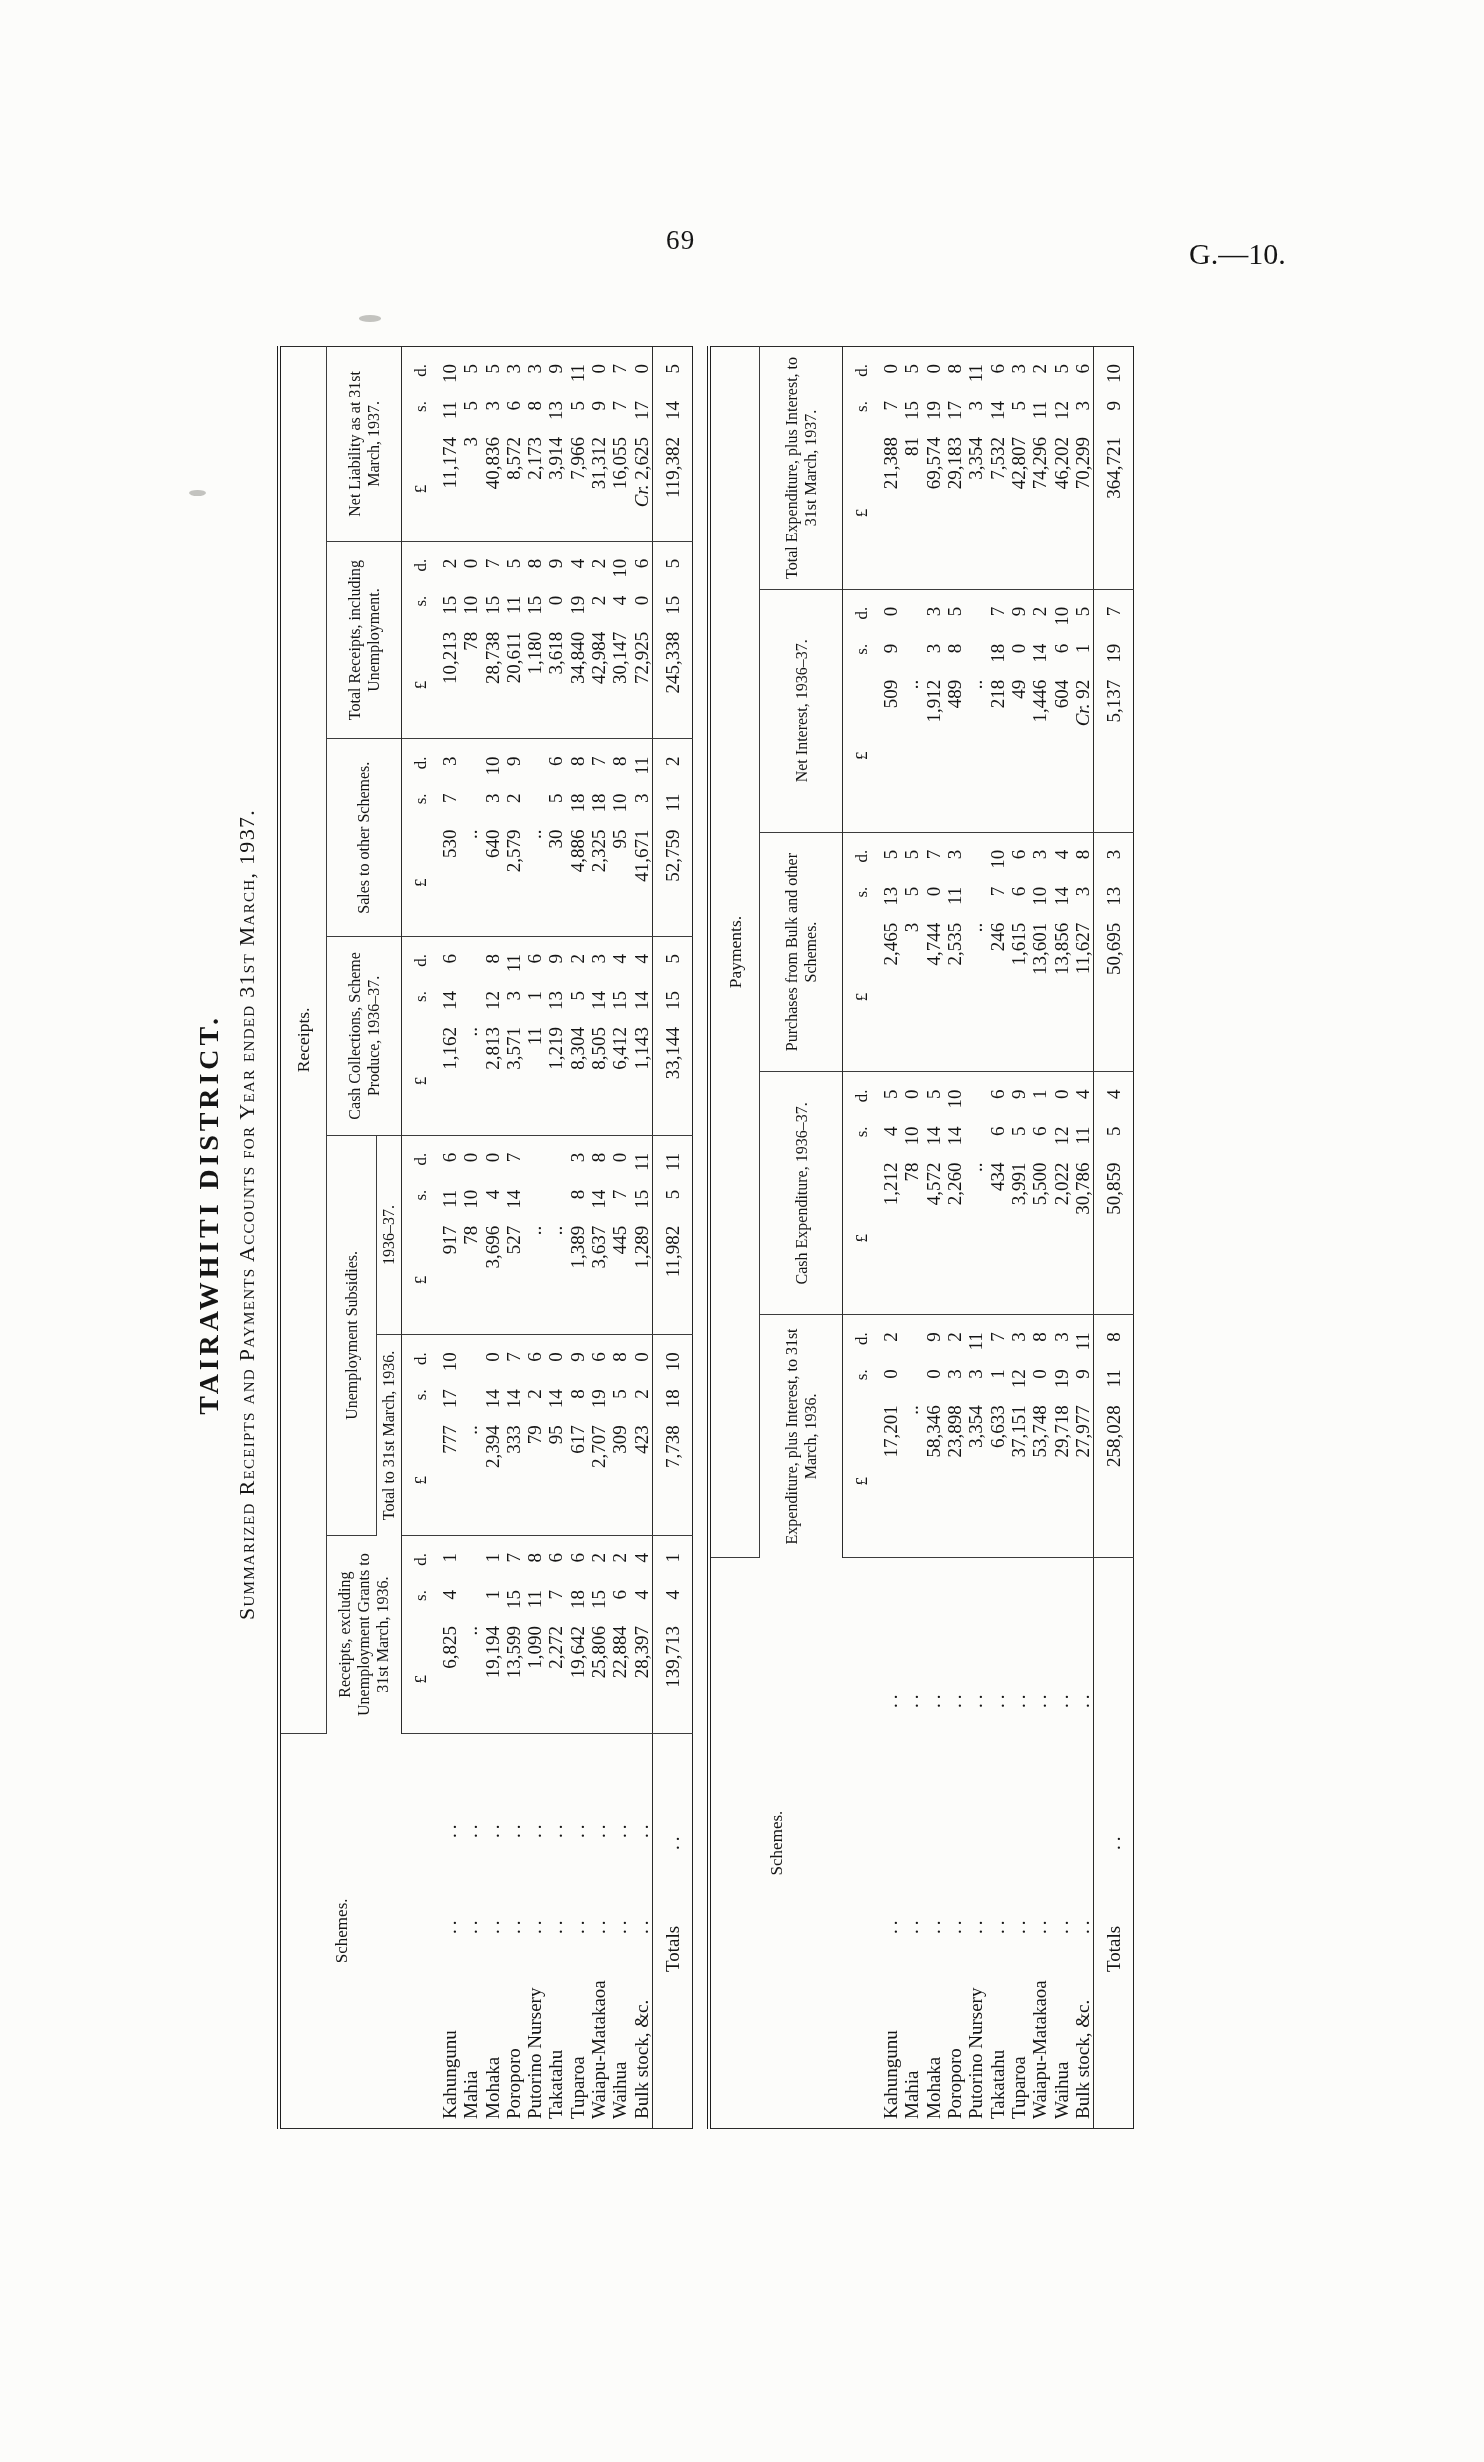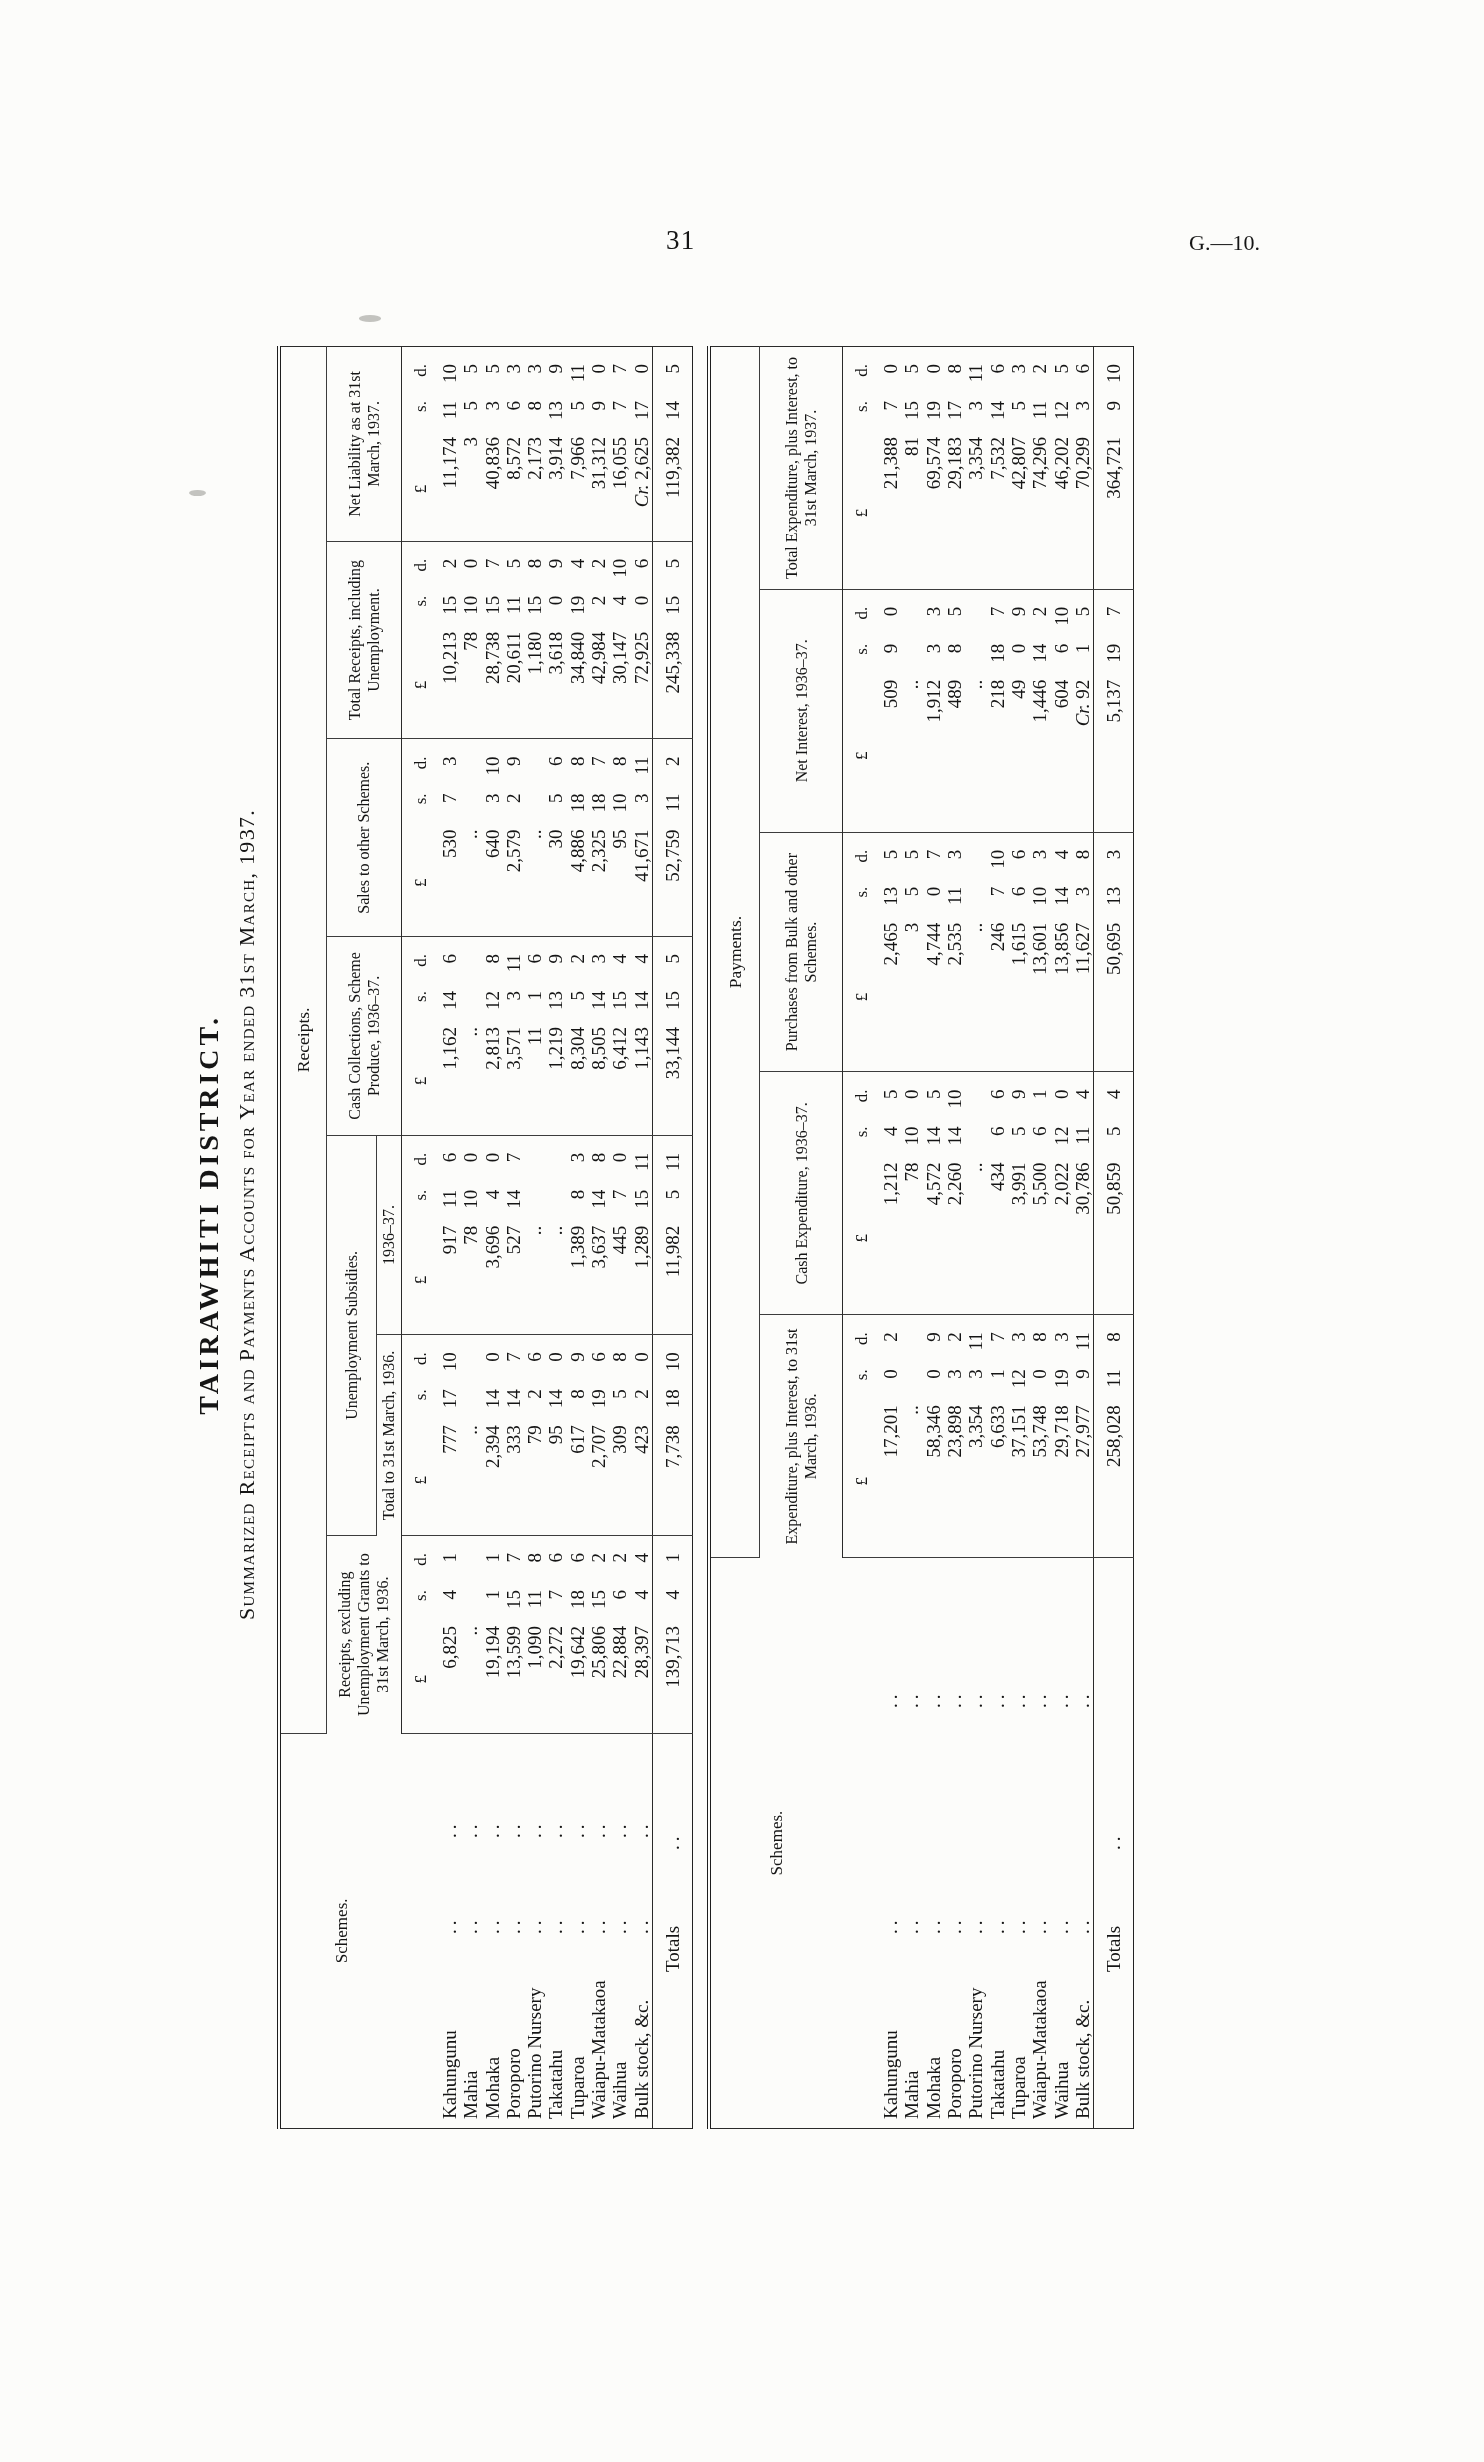--- a/index.html
+++ b/index.html
@@ -4,21 +4,21 @@
 <style>
   html,body{margin:0;padding:0;}
   body{
     width:1484px;height:2462px;position:relative;
     background:#fcfcfa;color:#151515;
     font-family:"Liberation Serif","DejaVu Serif",serif;
     overflow:hidden;
   }
   
   .page-number{position:absolute;left:666px;top:225px;font-size:27px;letter-spacing:1.3px;}
-  .doc-ref{position:absolute;left:1189px;top:230px;font-size:22px;}
+  .doc-ref{position:absolute;left:1189px;top:237px;font-size:30px;}
   
   .sheet{
     position:absolute;left:150px;top:2155px;width:1881px;height:1077px;
     transform:rotate(-90deg);transform-origin:0 0;
   }
   .t-district{
     text-align:center;margin-top:43px;
     font-size:28px;font-weight:bold;letter-spacing:3.9px;
   }
   .t-subtitle{
@@ -61,21 +61,21 @@
   .t-payments .scheme-cell .ld1{left:194px;}
   .t-payments .scheme-cell .ld2{left:420px;}
   .totals-row .scheme-cell .nm{padding-left:156px;}
   .totals-row .scheme-cell .ld1{left:278px;}
   
   .speck{position:absolute;background:#8a8a84;border-radius:50%;opacity:.5;}
 </style>
 </head>
 <body>
 
-<div class="page-number">31</div>
+<div class="page-number">69</div>
 <div class="doc-ref">G.—10.</div>
 
 <div class="speck" style="left:359px;top:315px;width:22px;height:6.5px;"></div>
 <div class="speck" style="left:189px;top:490px;width:17px;height:5.8px;"></div>
 
 <div class="sheet">
 
   <div class="t-district">TAIRAWHITI DISTRICT.</div>
   <div class="t-subtitle">Summarized Receipts and Payments Accounts for Year ended 31st March, 1937.</div>
 

